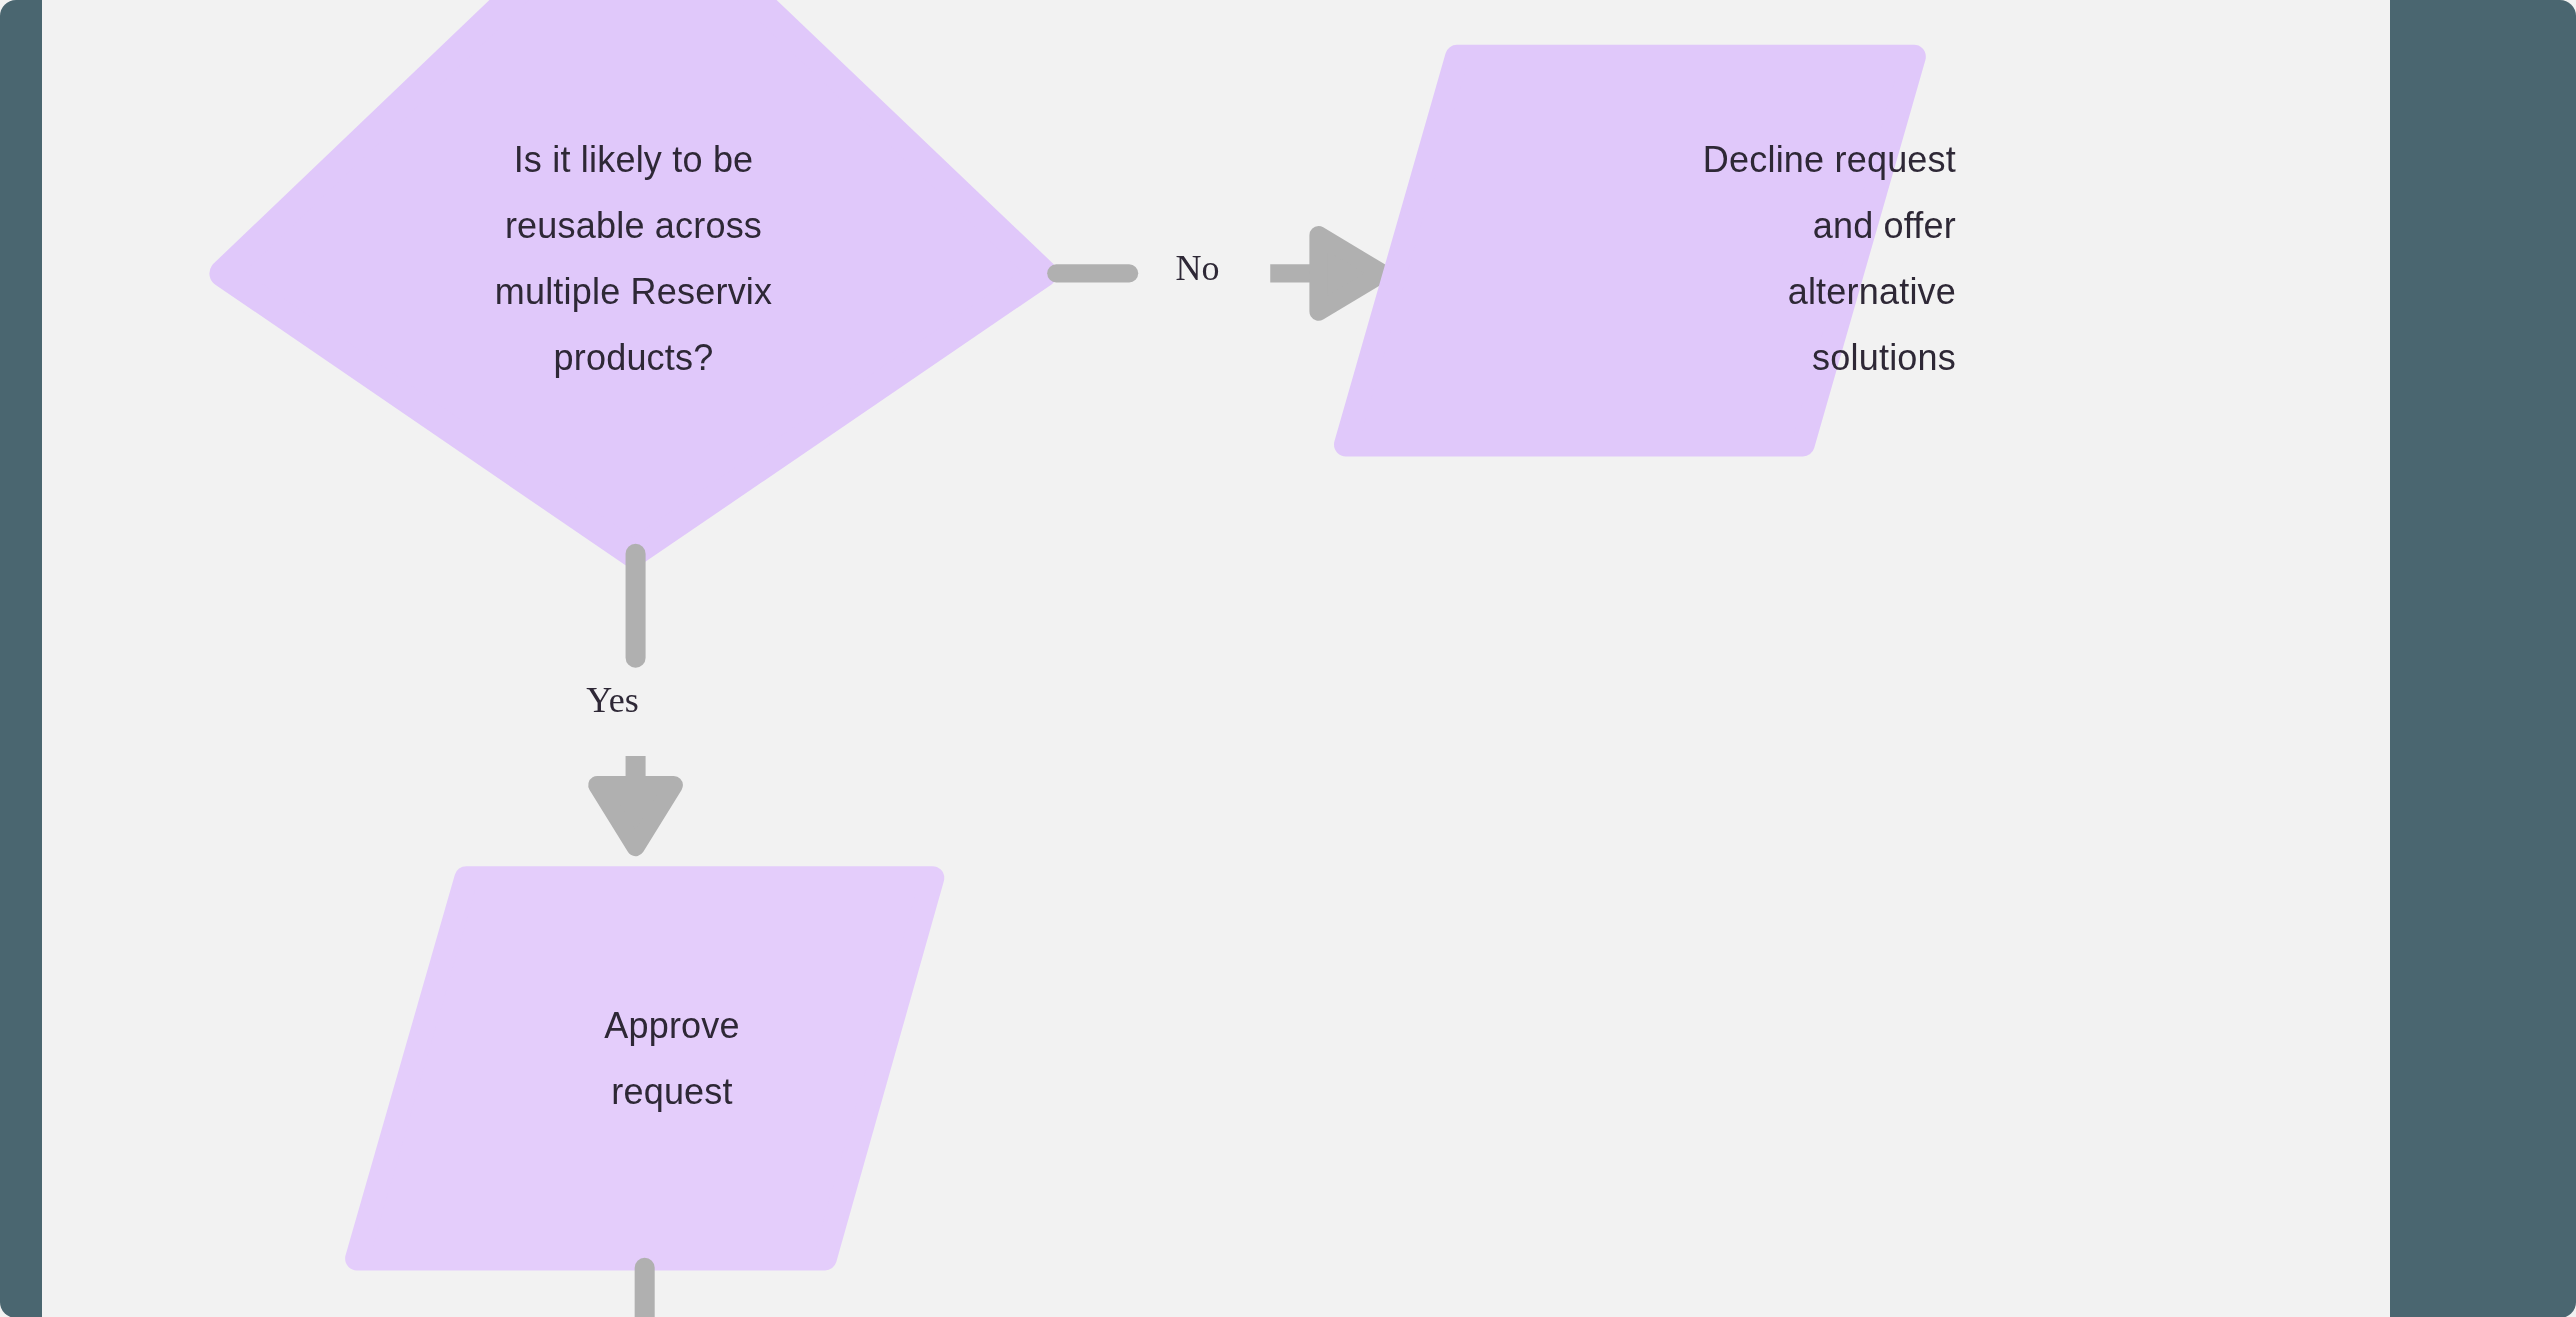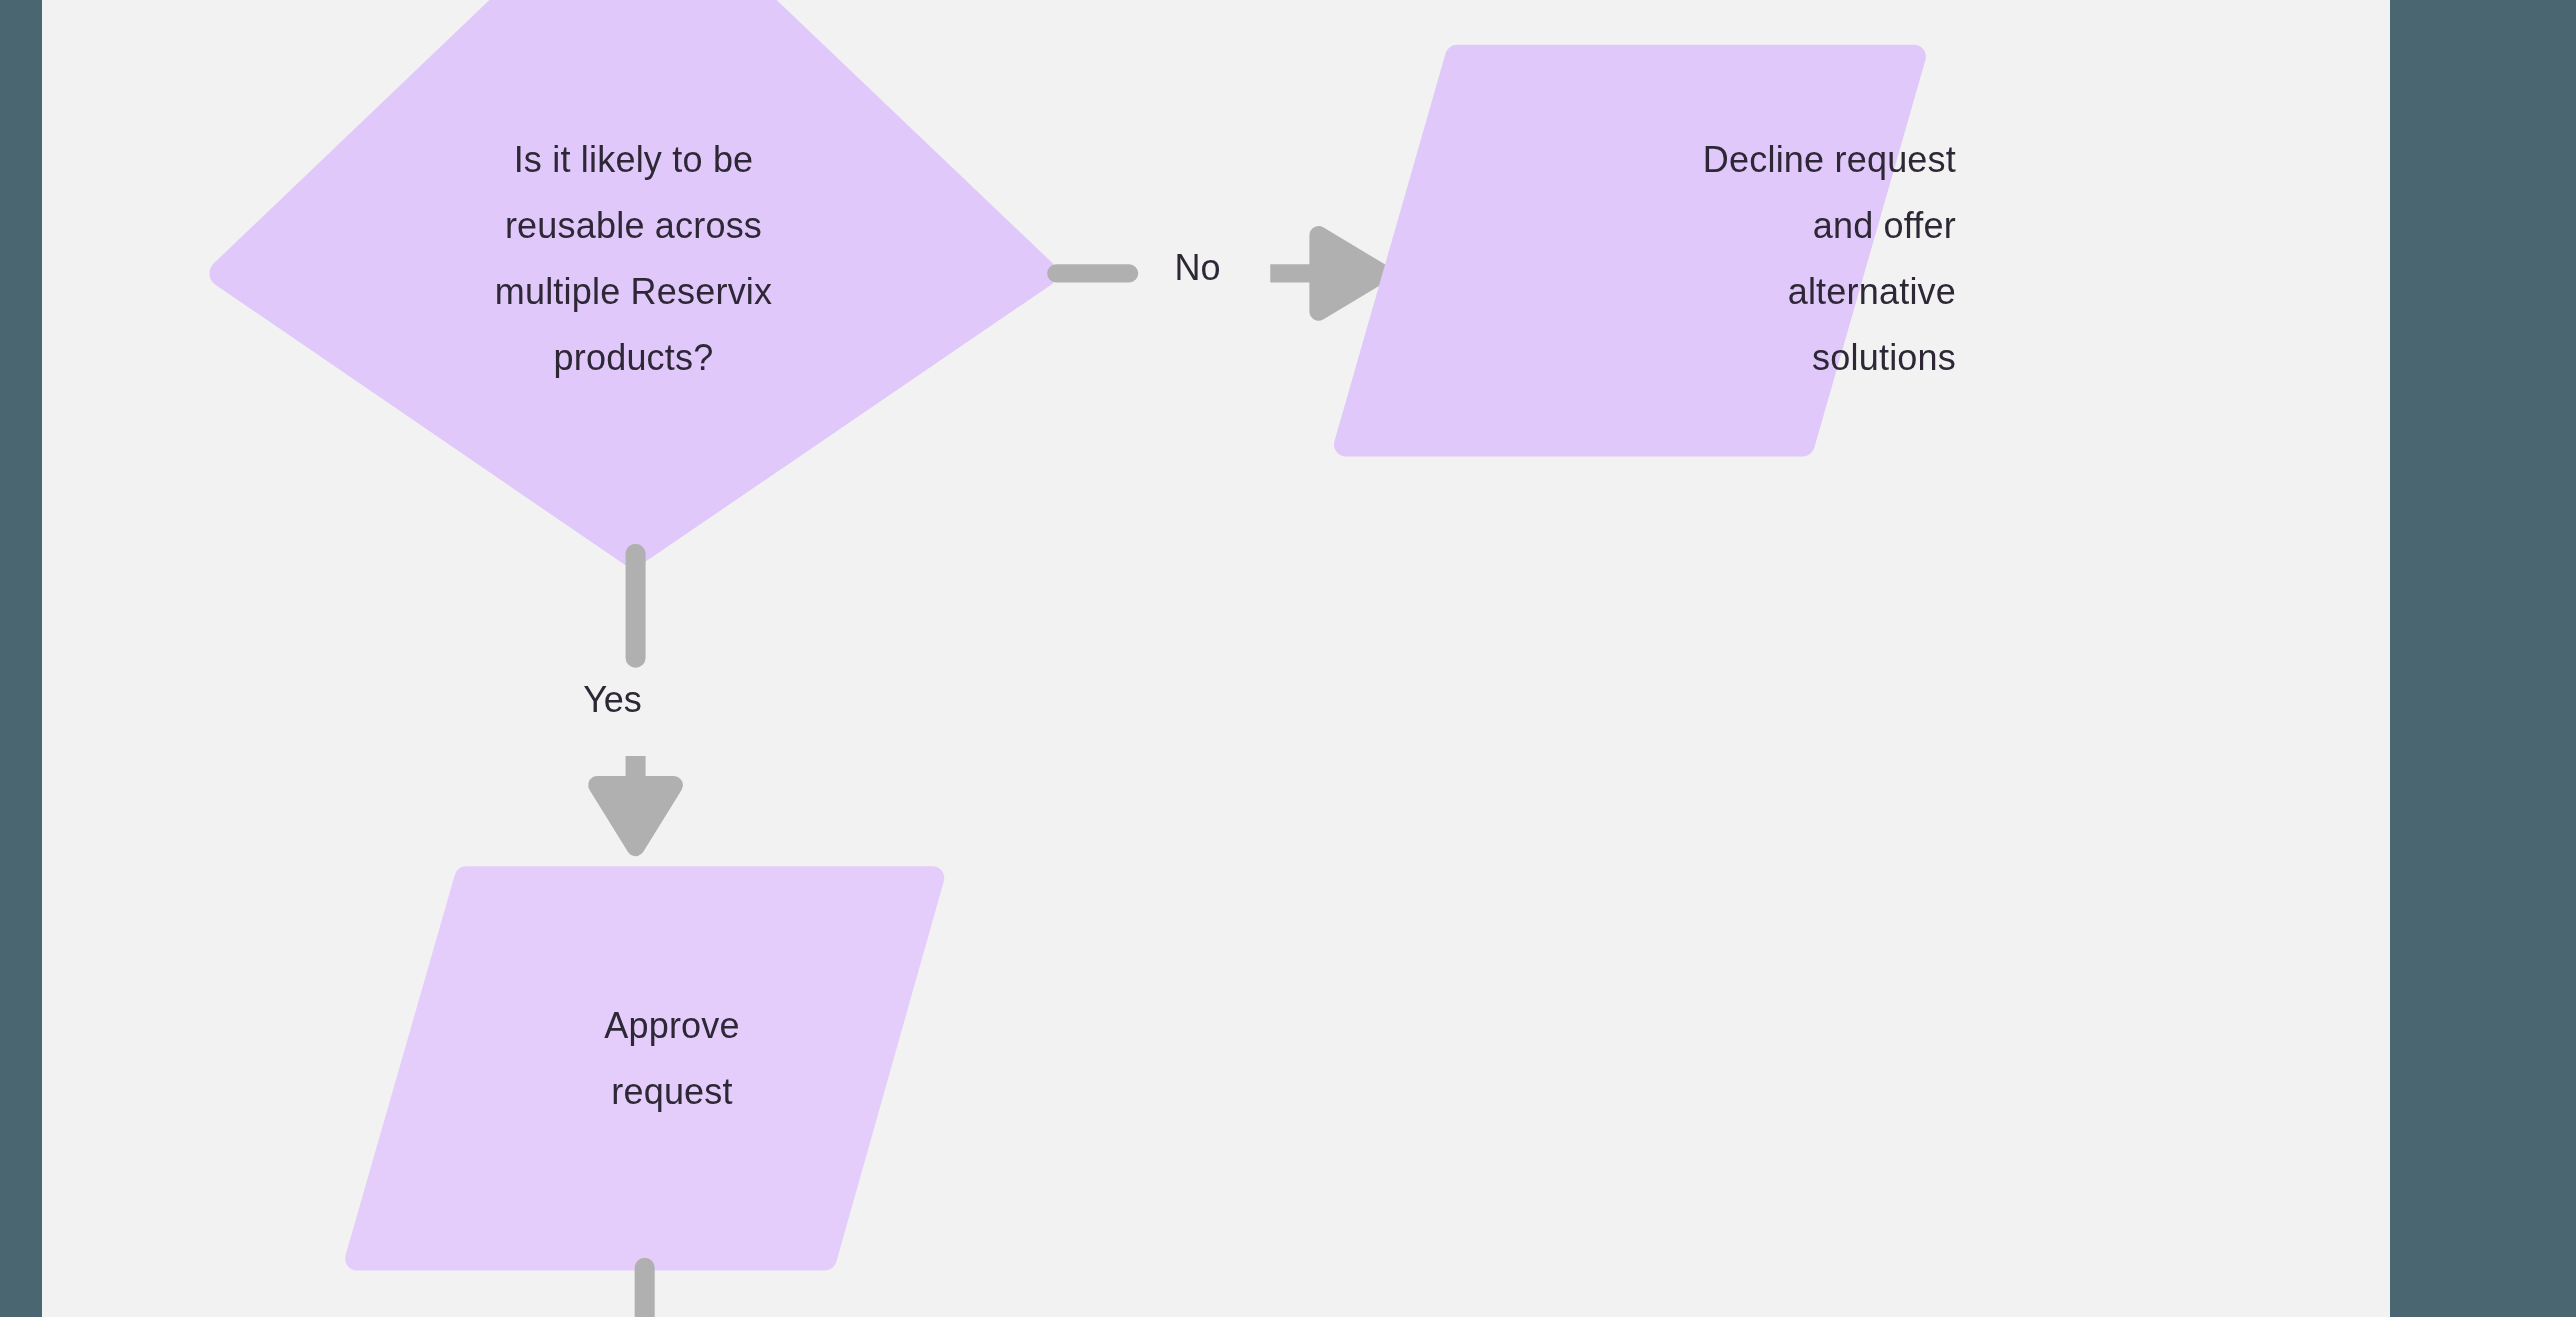--- a/index.html
+++ b/index.html
@@ -10,20 +10,21 @@
   }
   body {
     font-family: "Liberation Sans", sans-serif;
   }
   #canvas {
     position: relative;
     width: 2576px;
     height: 1318px;
     background: #f2f2f2;
     overflow: hidden;
+    border-radius: 16px;
   }
 
   
   .rail {
     position: absolute;
     top: 0;
     height: 100%;
     background: #4a6670;
   }
   .rail-left  { left: 0;   width: 42px; }
@@ -45,21 +46,21 @@
     font-family: "Liberation Sans", sans-serif;
     font-size: 36px;
     line-height: 66px;
     text-align: center;
     white-space: pre-line;
     letter-spacing: 0.2px;
   }
   .edge-label {
     position: absolute;
     color: #2e2836;
-    font-family: Liberation Sans, sans-serif;
+    font-family: Liberation Serif, serif;
     font-size: 36px;
     line-height: 44px;
     text-align: center;
     white-space: nowrap;
   }
 
   #label-decision {
     left: 310px;  top: 127px;  width: 647px;
   }
   #label-decline {

